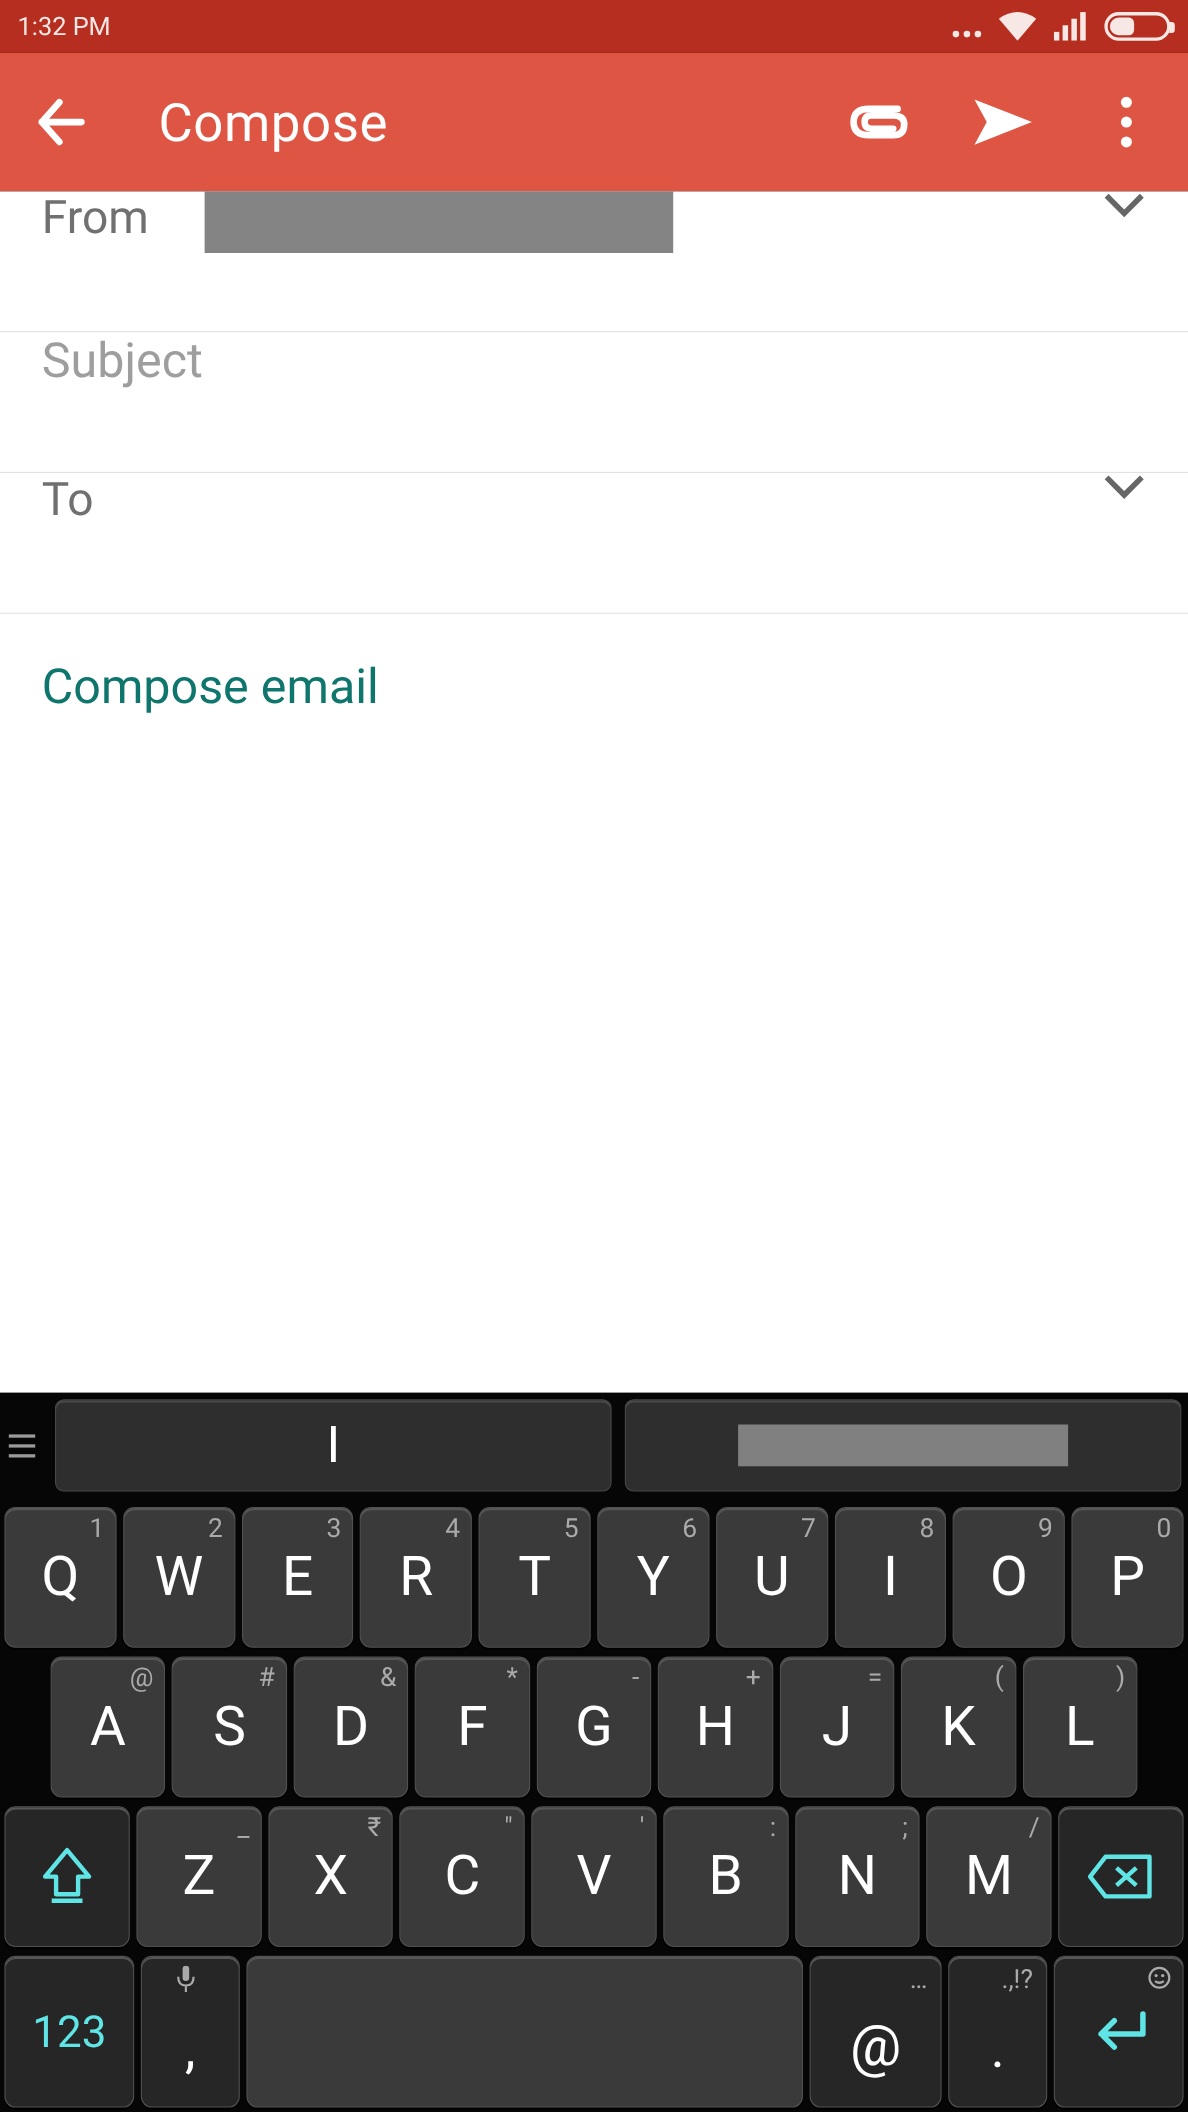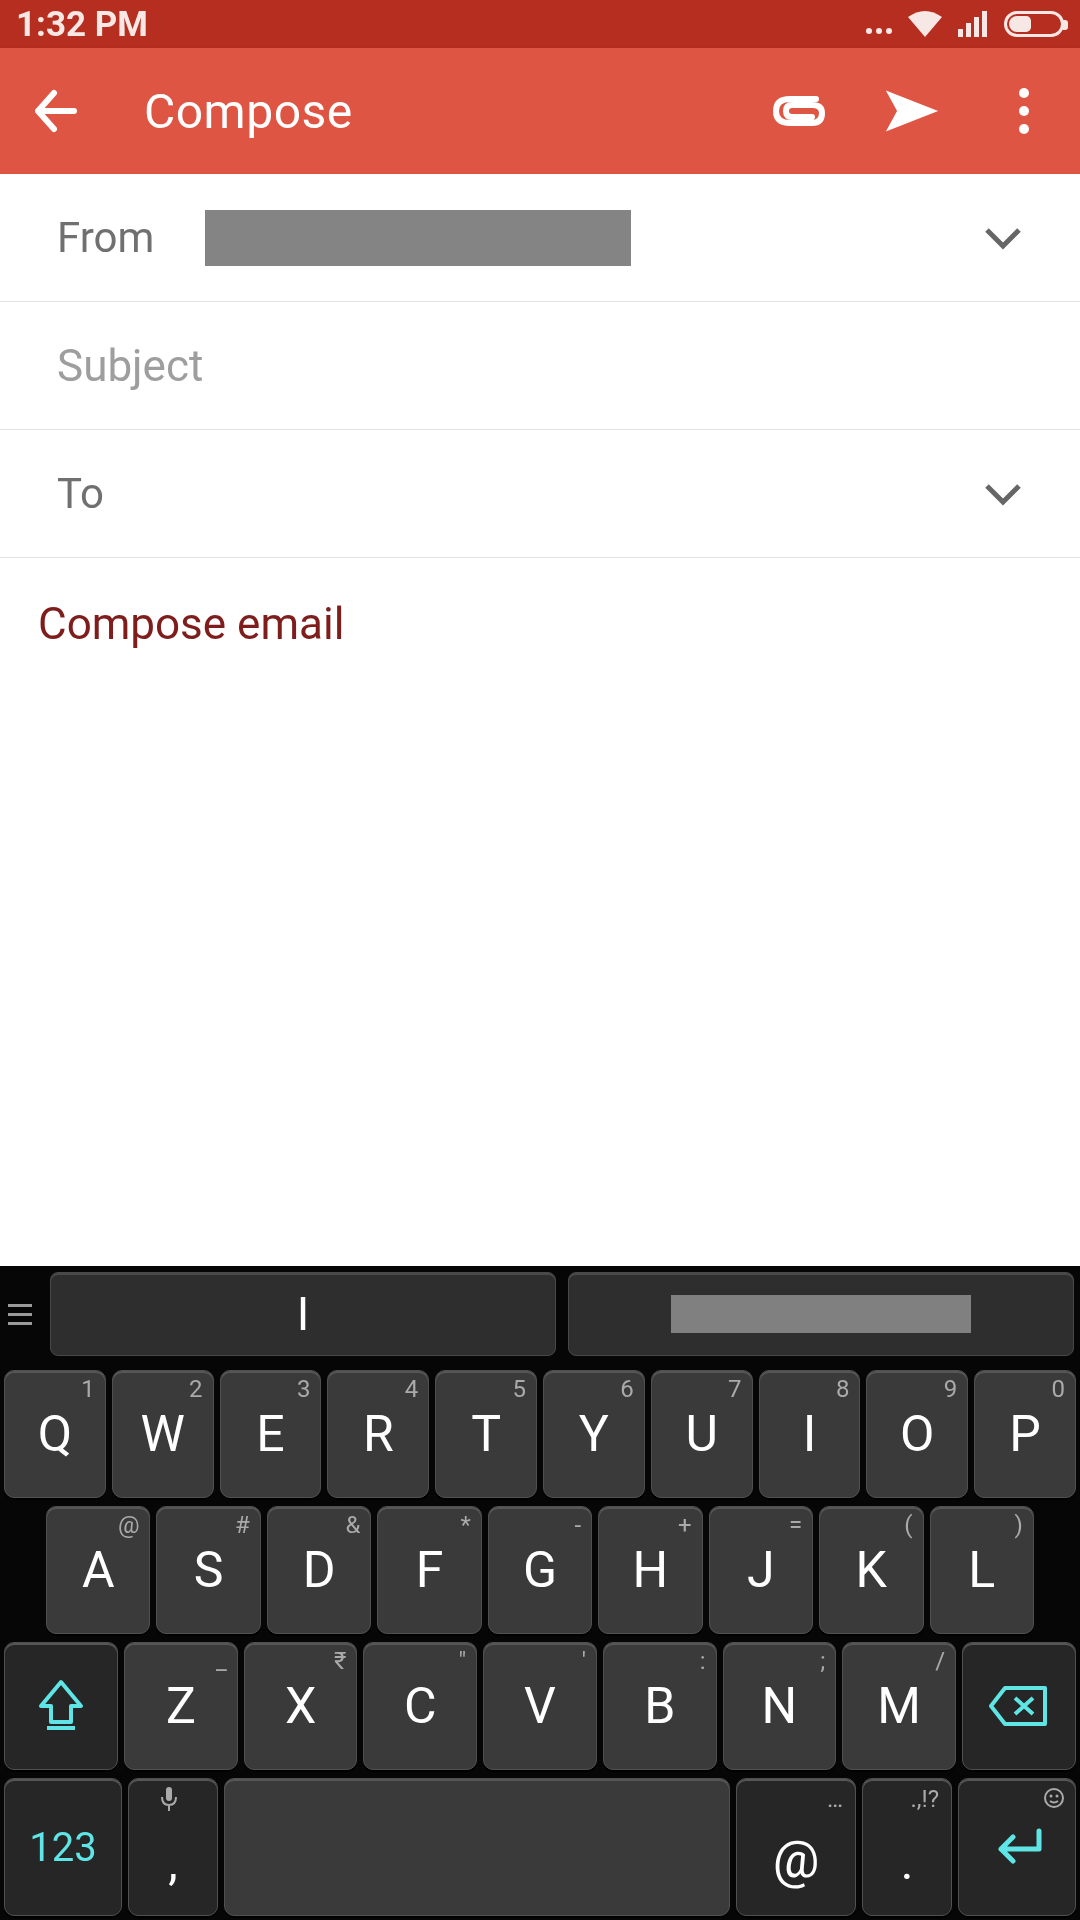--- a/index.html
+++ b/index.html
@@ -8,52 +8,52 @@
     font-family: Roboto, "Helvetica Neue", Arial, sans-serif;
     background: #000; position: relative; overflow: hidden;
     user-select: none;
   }
   
   .statusbar {
     height: 48px; background: #b52e1f;
     display: flex; align-items: center; justify-content: space-between;
     padding: 0 16px; color: #f8e8e5;
   }
-  .statusbar .time { font-size: 35px; font-weight: 700; }
+  .statusbar .time { font-size: 23px; font-weight: 400; }
   .statusbar .right { display: flex; align-items: center; gap: 16px; }
   .signal-dots { display:flex; gap:4px; align-items:flex-end; height:20px; }
   .signal-dots span { width:6px; height:6px; background:#f8e8e5; border-radius:50%; }
   .wifi-icon svg, .cell-icon svg, .batt-icon svg { display:block; }
   .batt-icon { width:60px; height:26px; border:3px solid #f8e8e5; border-radius:14px; position:relative; }
   .batt-icon::after { content:""; position:absolute; right:-7px; top:6px; width:5px; height:10px; background:#f8e8e5; border-radius:0 3px 3px 0;}
   .batt-fill { position:absolute; left:2px; top:2px; height:16px; width:22px; background:#f8e8e5; border-radius:10px 6px 6px 10px;}
   
   .appbar {
     height: 126px; background: #df5544;
     display: flex; align-items: center; padding: 0 28px;
     color: #fff; box-shadow: 0 2px 4px rgba(0,0,0,0.12);
     gap: 44px;
   }
   .appbar .back { width:52px; height:52px; display:flex; align-items:center; justify-content:center;}
   .appbar .title { font-size: 48px; font-weight: 400; flex:1; letter-spacing:0.5px; padding-left:20px;}
   .appbar .actions { display:flex; align-items:center; gap:56px; }
   .appbar .action { width:56px; height:56px; display:flex; align-items:center; justify-content:center;}
   
   .content { background:#fff; position:relative; height:calc(1920px - 48px - 126px); }
-  .row { display:flex; align-items:center; padding: 0 57px; border-bottom:1px solid #e2e2e2; }
+  .row { display:flex; align-items:flex-start; padding: 0 38px; border-bottom:1px solid #e2e2e2; }
   .row.from { height:128px; }
   .row.to { height:128px; }
   .row.subject { height:128px; border-bottom:1px solid #e2e2e2;}
   .label { font-size:42px; color:#707070; width:148px; }
   .redacted { background:#848484; width:426px; height:56px; }
   .chev { color:#666; }
   .chev svg{display:block;}
   .row.to .label{width:auto;}
   .body-row { padding: 40px 38px 0 38px; }
-  .body-placeholder { font-size:44px; color:#7f1d1d; }
+  .body-placeholder { font-size:44px; color:#0f766e; }
   .attachment {
     margin: 100px 38px 0 38px; background:#ededed;
     border-radius:6px; display:flex; align-items:center;
     padding: 20px 28px; gap:32px; border:1px solid #d8d8d8;
   }
   .file-icon { width:56px; height:70px; }
   .file-icon svg{display:block;}
   .attach-info { flex:1; display:flex; flex-direction:column; gap:4px;}
   .attach-name { font-size:40px; color:#222; }
   .attach-size { font-size:32px; color:#777; }

